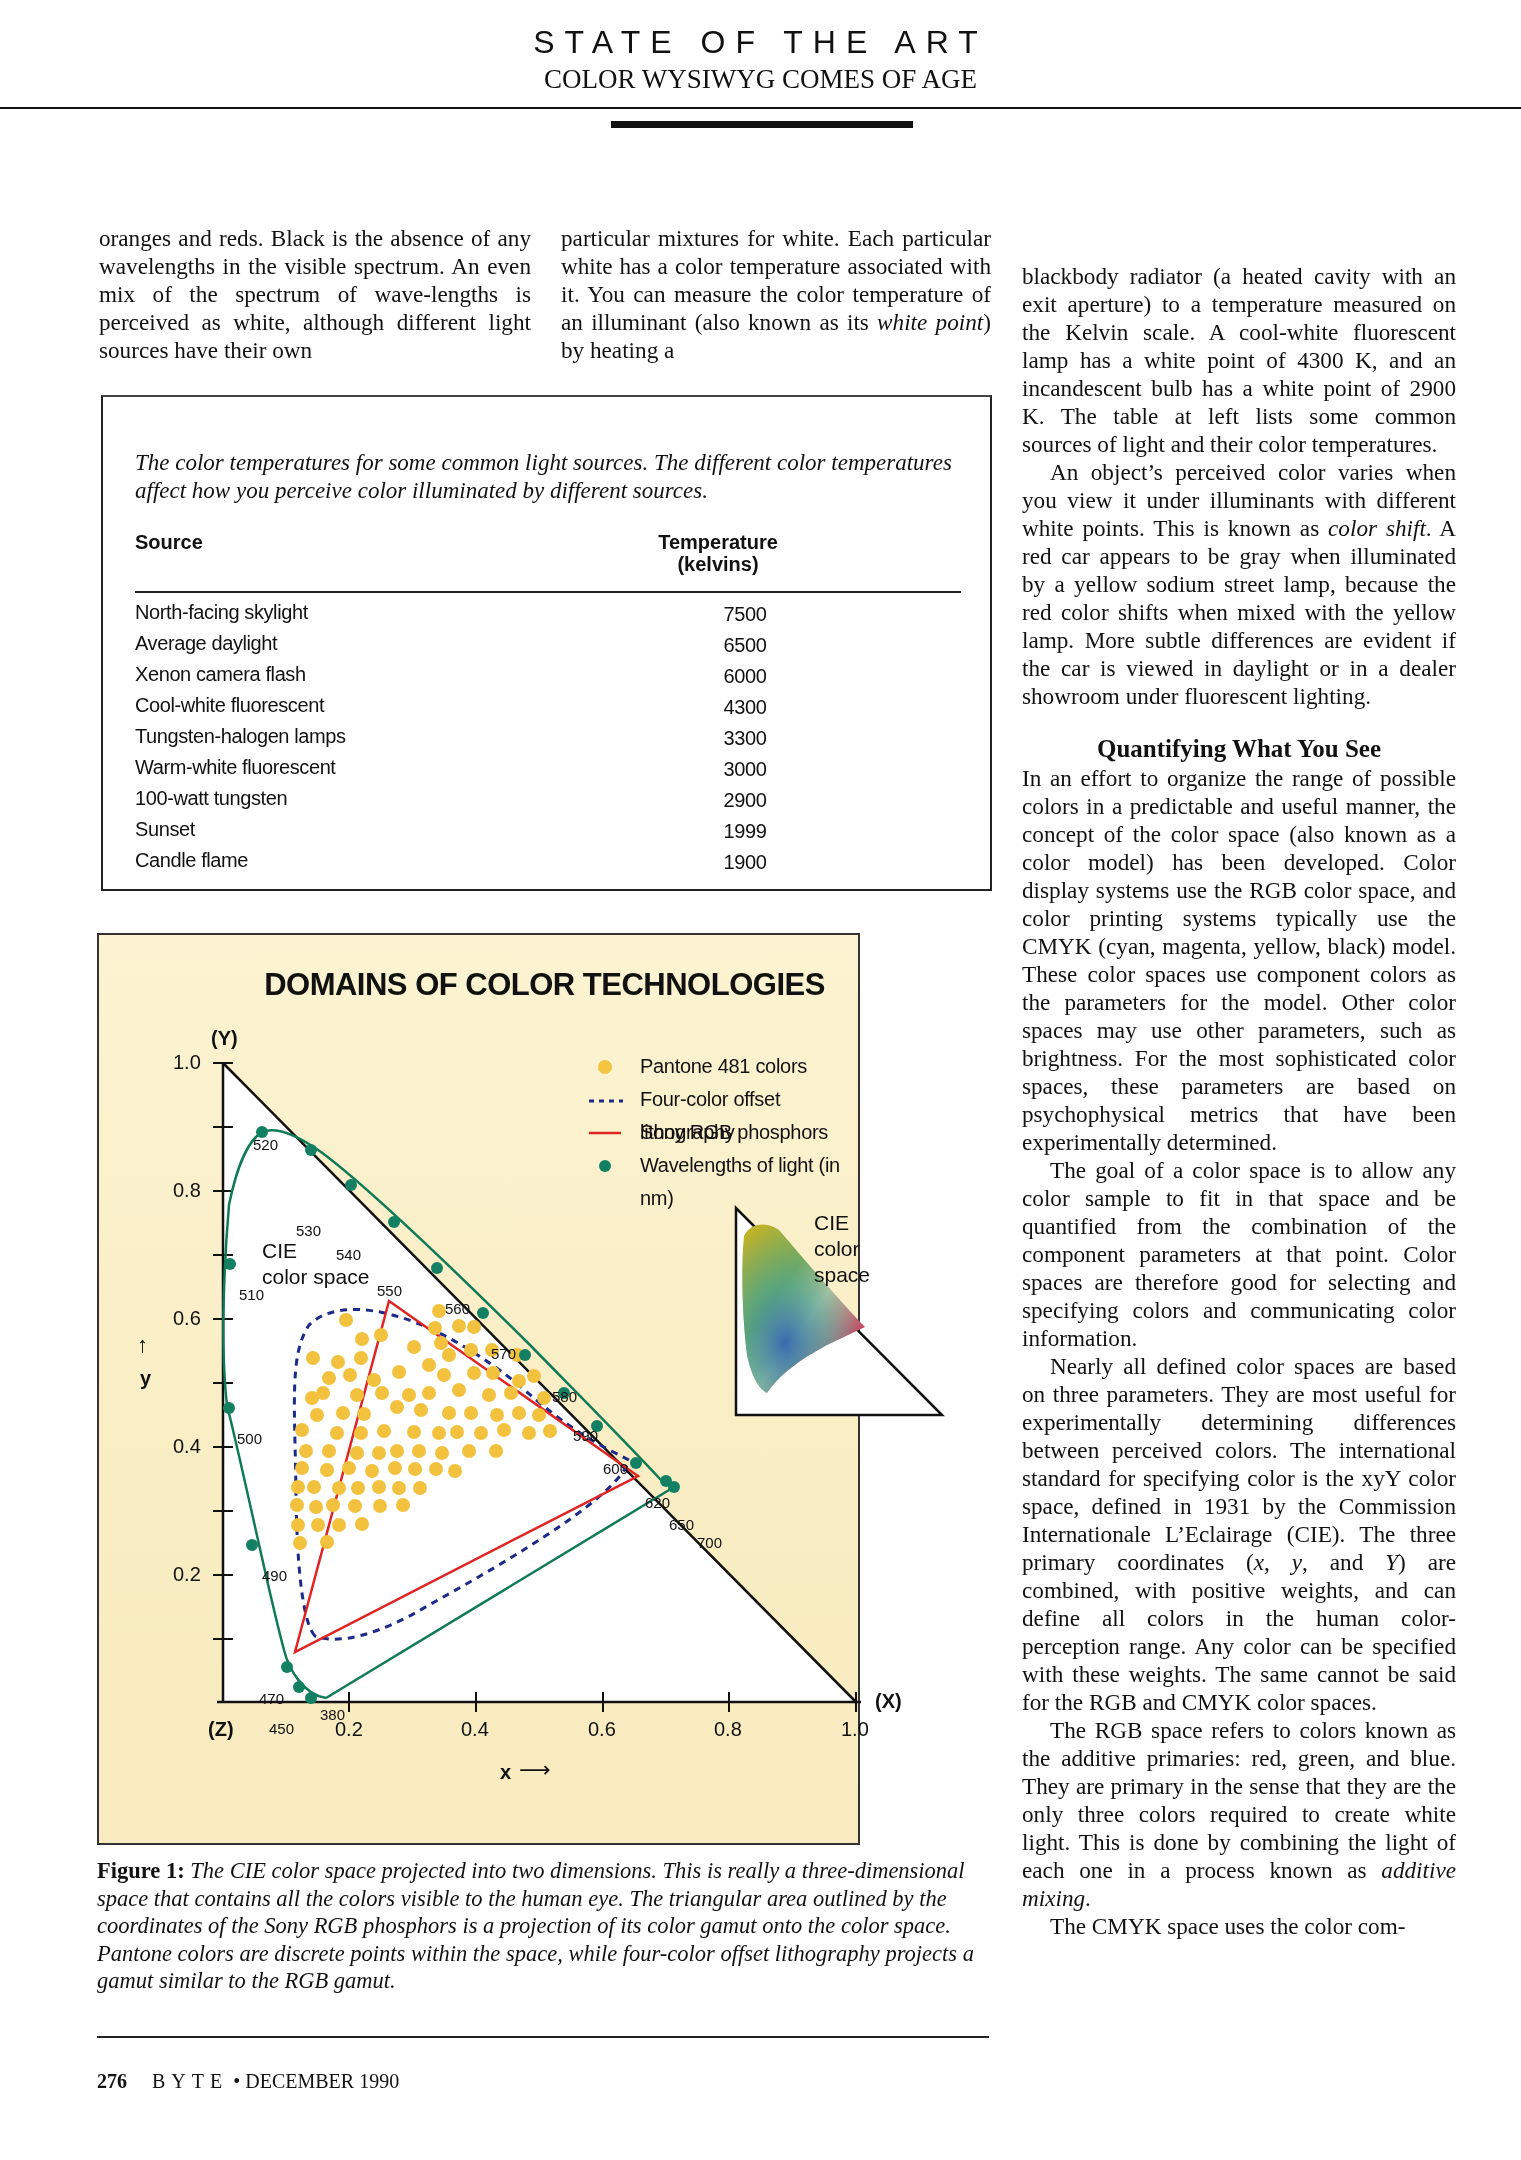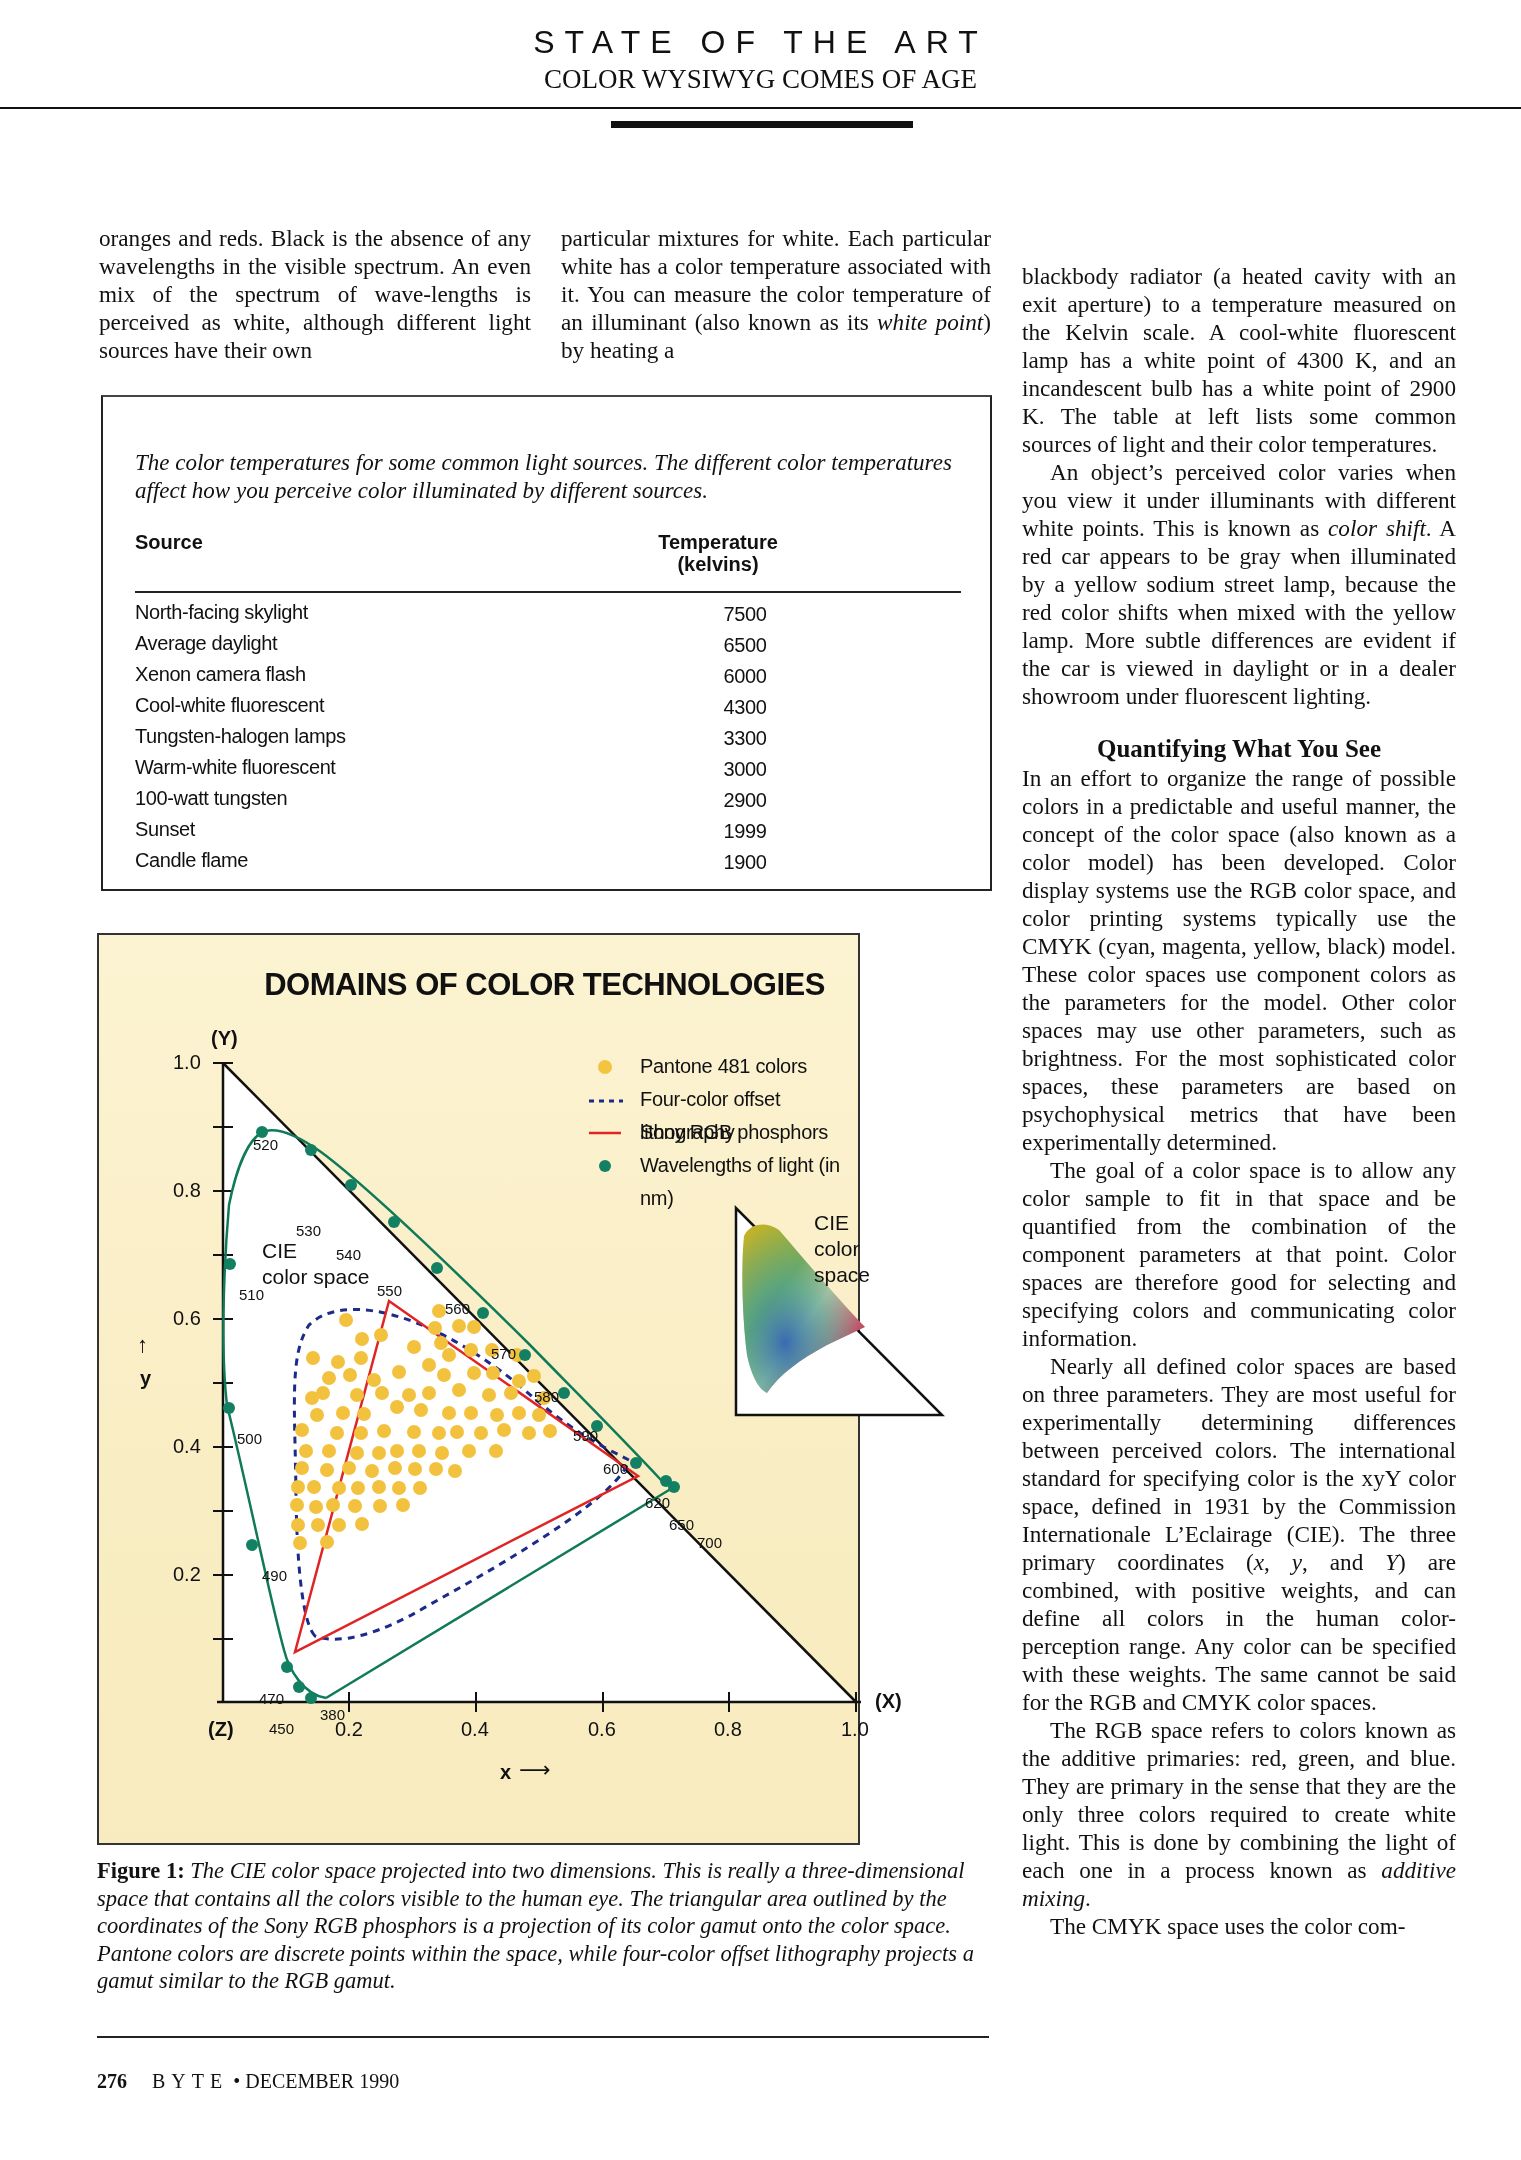--- a/index.html
+++ b/index.html
@@ -364,21 +364,21 @@
   <div class="wl" style="left:160px; top:726px;">470</div>
   <div class="wl" style="left:163px; top:603px;">490</div>
   <div class="wl" style="left:138px; top:466px;">500</div>
   <div class="wl" style="left:140px; top:322px;">510</div>
   <div class="wl" style="left:154px; top:172px;">520</div>
   <div class="wl" style="left:197px; top:258px;">530</div>
   <div class="wl" style="left:237px; top:282px;">540</div>
   <div class="wl" style="left:278px; top:318px;">550</div>
   <div class="wl" style="left:346px; top:336px;">560</div>
   <div class="wl" style="left:392px; top:381px;">570</div>
-  <div class="wl" style="left:435px; top:424px;">580</div>
+  <div class="wl" style="left:453px; top:424px;">580</div>
   <div class="wl" style="left:474px; top:463px;">590</div>
   <div class="wl" style="left:504px; top:496px;">600</div>
   <div class="wl" style="left:546px; top:530px;">620</div>
   <div class="wl" style="left:570px; top:552px;">650</div>
   <div class="wl" style="left:598px; top:570px;">700</div>
 </div>
 
 <div class="fig-caption"><span class="lead">Figure 1:</span><span> The CIE color space projected into two dimensions. This is really a three-dimensional space that contains all the colors visible to the human eye. The triangular area outlined by the coordinates of the Sony RGB phosphors is a projection of its color gamut onto the color space. Pantone colors are discrete points within the space, while four-color offset lithography projects a gamut similar to the RGB gamut.</span></div>
 <div class="rule-bottom"></div>
 

